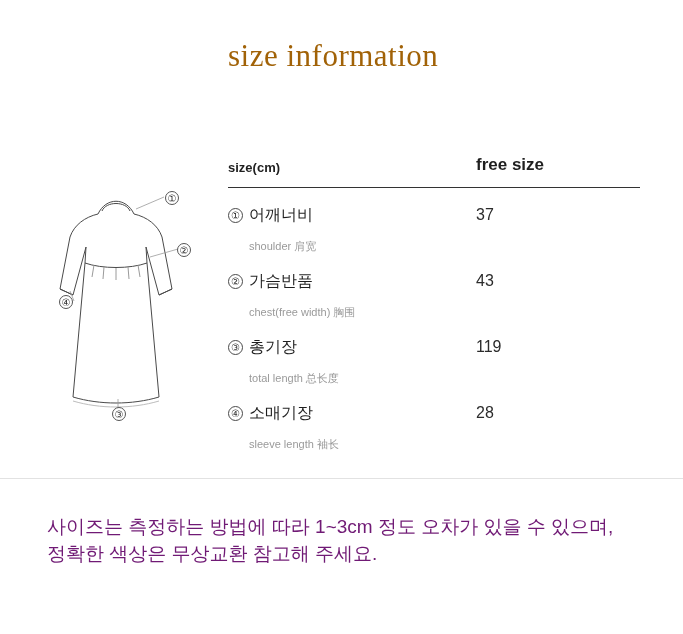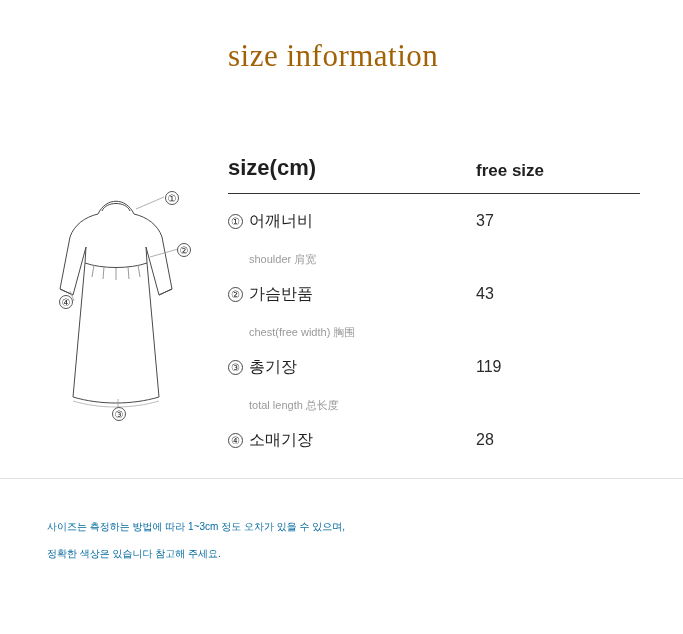--- a/index.html
+++ b/index.html
@@ -66,21 +66,21 @@
     width: 412px;
   }
   .thead {
     display: flex;
     align-items: flex-end;
     padding-bottom: 12px;
     border-bottom: 1px solid #333;
   }
   .th-label {
     width: 248px;
-    font-size: 22px;
+    font-size: 13px;
     font-weight: bold;
     color: #1f1f1f;
   }
   .th-value {
     font-size: 17px;
     font-weight: bold;
     color: #1f1f1f;
   }
   .row {
     display: flex;
@@ -107,21 +107,21 @@
     font-size: 10px;
     border: 1px solid #4a4a4a;
     border-radius: 50%;
     color: #333;
     box-sizing: border-box;
     flex: none;
   }
   .lbl-sub {
     font-size: 11px;
     color: #9a9a9a;
-    margin-top: 20px;
+    margin-top: 13px;
     margin-left: 21px;
   }
   .cell-value {
     font-size: 16px;
     color: #2b2b2b;
     padding-top: 1px;
   }
 
   
   .divider {
@@ -132,23 +132,23 @@
     height: 1px;
     background: #e2e2e2;
   }
   .notes {
     position: absolute;
     left: 47px;
     top: 513px;
     width: 600px;
   }
   .note-line {
-    font-size: 10px;
+    font-size: 19px;
     line-height: 27px;
-    color: #0369a1;
+    color: #701a75;
     white-space: nowrap;
   }
 </style>
 </head>
 <body>
 
 <div class="page">
 
   <div class="title">size information</div>
 
@@ -229,25 +229,26 @@
       </div>
       <div class="cell-value">119</div>
     </div>
 
     <div class="row">
       <div class="cell-label">
         <div class="lbl-main">
           <span class="num">④</span>
           <span>소매기장</span>
         </div>
+        <div class="lbl-sub">sleeve length 袖长</div>
       </div>
       <div class="cell-value">28</div>
     </div>
   </div>
 
   <div class="divider"></div>
 
   <div class="notes">
     <div class="note-line">사이즈는 측정하는 방법에 따라 1~3cm 정도 오차가 있을 수 있으며,</div>
-    <div class="note-line">정확한 색상은 있습니다 참고해 주세요.</div>
+    <div class="note-line">정확한 색상은 무상교환 참고해 주세요.</div>
   </div>
 
 </div>
 
 </body></html>

